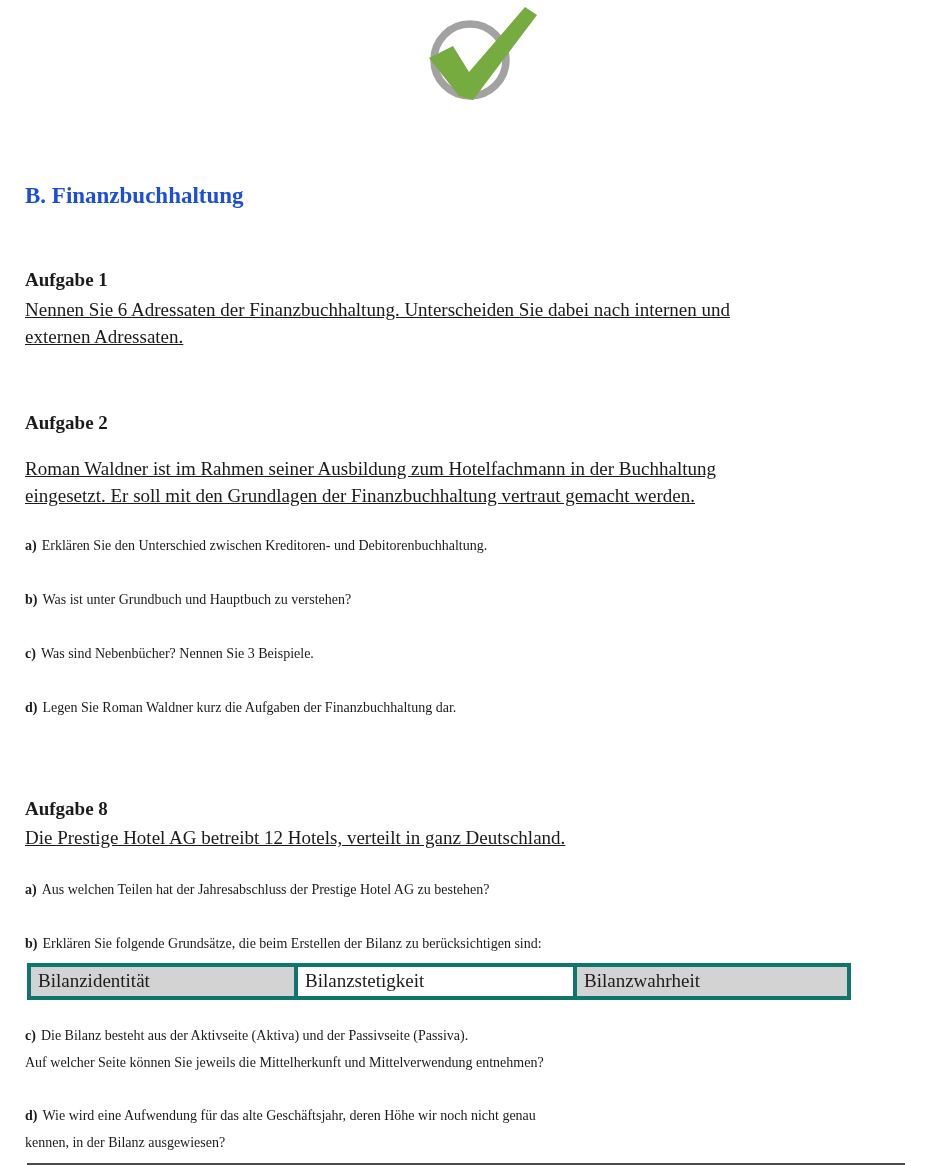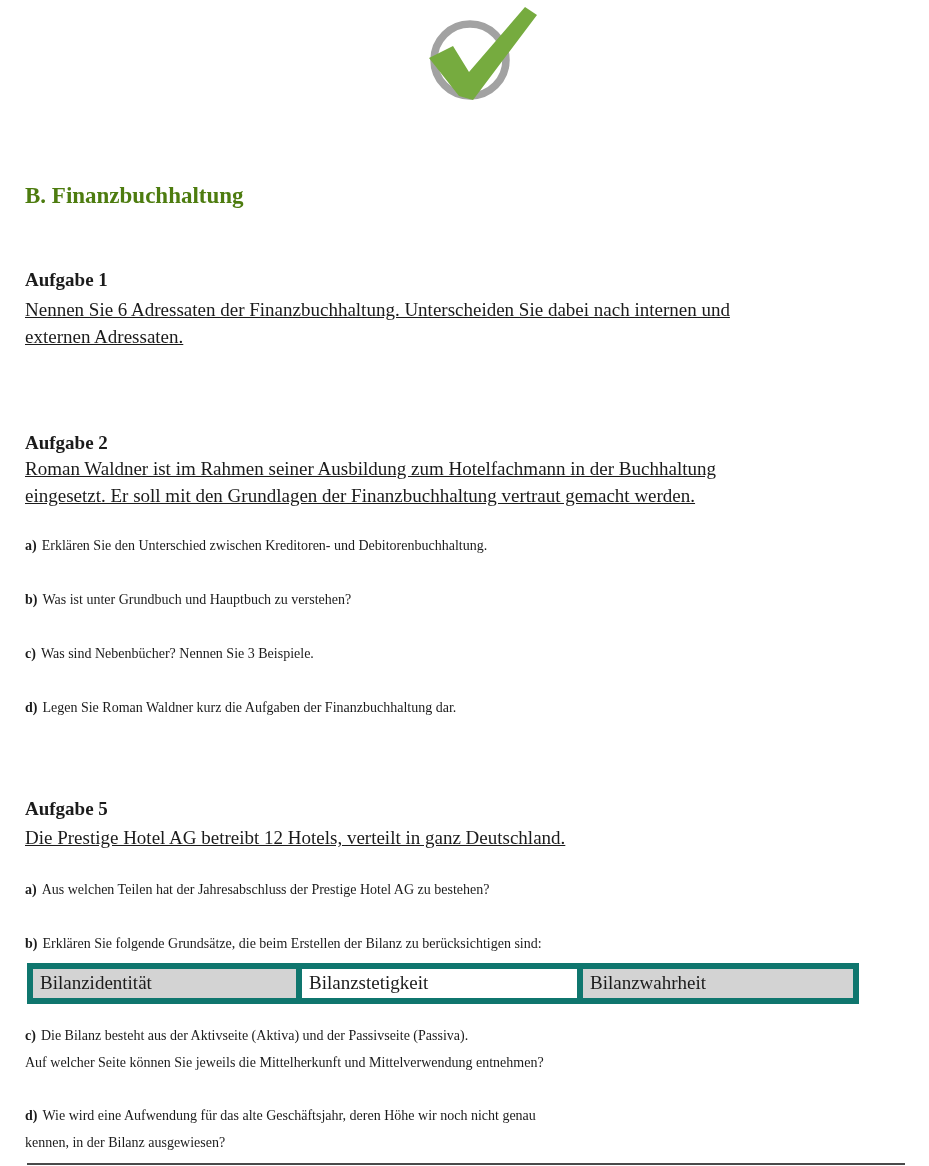--- a/index.html
+++ b/index.html
@@ -20,21 +20,21 @@
   #logo {
     position: absolute;
     left: 413px;
     top: 6px;
     width: 130px;
     height: 102px;
   }
   .doc-title {
     font-size: 23px;
     font-weight: bold;
-    color: #4d7c0f;
+    color: #1d4ed8;
     white-space: nowrap;
   }
   .task-heading {
     font-size: 19px;
     font-weight: bold;
     white-space: nowrap;
     text-align: right;
   }
   .para {
     font-size: 19px;
@@ -52,21 +52,21 @@
   .item .line { display: block; }
   table.grundsaetze {
     position: absolute;
     left: 27px;
     top: 963px;
     width: 781px;
     border-collapse: collapse;
     table-layout: fixed;
   }
   table.grundsaetze td {
-    border: 6px solid #0f766e;
+    border: 4px solid #0f766e;
     font-size: 19px;
     height: 26px;
     padding: 1px 2px 2px 7px;
     white-space: nowrap;
     overflow: hidden;
   }
   #bottom-rule {
     position: absolute;
     left: 27px;
     top: 1163px;
@@ -88,40 +88,40 @@
   </div>
 
   <div class="abs doc-title" style="top:183px">B. Finanzbuchhaltung</div>
 
   <div class="abs task-heading" style="top:269px">Aufgabe 1</div>
   <div class="abs para" style="top:296px">
     <span class="line">Nennen Sie 6 Adressaten der Finanzbuchhaltung. Unterscheiden Sie dabei nach internen und</span>
     <span class="line">externen Adressaten.</span>
   </div>
 
-  <div class="abs task-heading" style="top:432px">Aufgabe 2</div>
+  <div class="abs task-heading" style="top:412px">Aufgabe 2</div>
   <div class="abs para" style="top:455px">
     <span class="line">Roman Waldner ist im Rahmen seiner Ausbildung zum Hotelfachmann in der Buchhaltung</span>
     <span class="line">eingesetzt. Er soll mit den Grundlagen der Finanzbuchhaltung vertraut gemacht werden.</span>
   </div>
 
   <div class="abs item" style="top:532px">
     <b>a)</b><span>Erklären Sie den Unterschied zwischen Kreditoren- und Debitorenbuchhaltung.</span>
   </div>
   <div class="abs item" style="top:586px">
     <b>b)</b><span>Was ist unter Grundbuch und Hauptbuch zu verstehen?</span>
   </div>
   <div class="abs item" style="top:640px">
     <b>c)</b><span>Was sind Nebenbücher? Nennen Sie 3 Beispiele.</span>
   </div>
   <div class="abs item" style="top:694px">
     <b>d)</b><span>Legen Sie Roman Waldner kurz die Aufgaben der Finanzbuchhaltung dar.</span>
   </div>
 
-  <div class="abs task-heading" style="top:798px">Aufgabe 5</div>
+  <div class="abs task-heading" style="top:798px">Aufgabe 8</div>
   <div class="abs para" style="top:824px">
     <span class="line">Die Prestige Hotel AG betreibt 12 Hotels, verteilt in ganz Deutschland.</span>
   </div>
 
   <div class="abs item" style="top:876px">
     <b>a)</b><span>Aus welchen Teilen hat der Jahresabschluss der Prestige Hotel AG zu bestehen?</span>
   </div>
   <div class="abs item" style="top:930px">
     <b>b)</b><span>Erklären Sie folgende Grundsätze, die beim Erstellen der Bilanz zu berücksichtigen sind:</span>
   </div>

